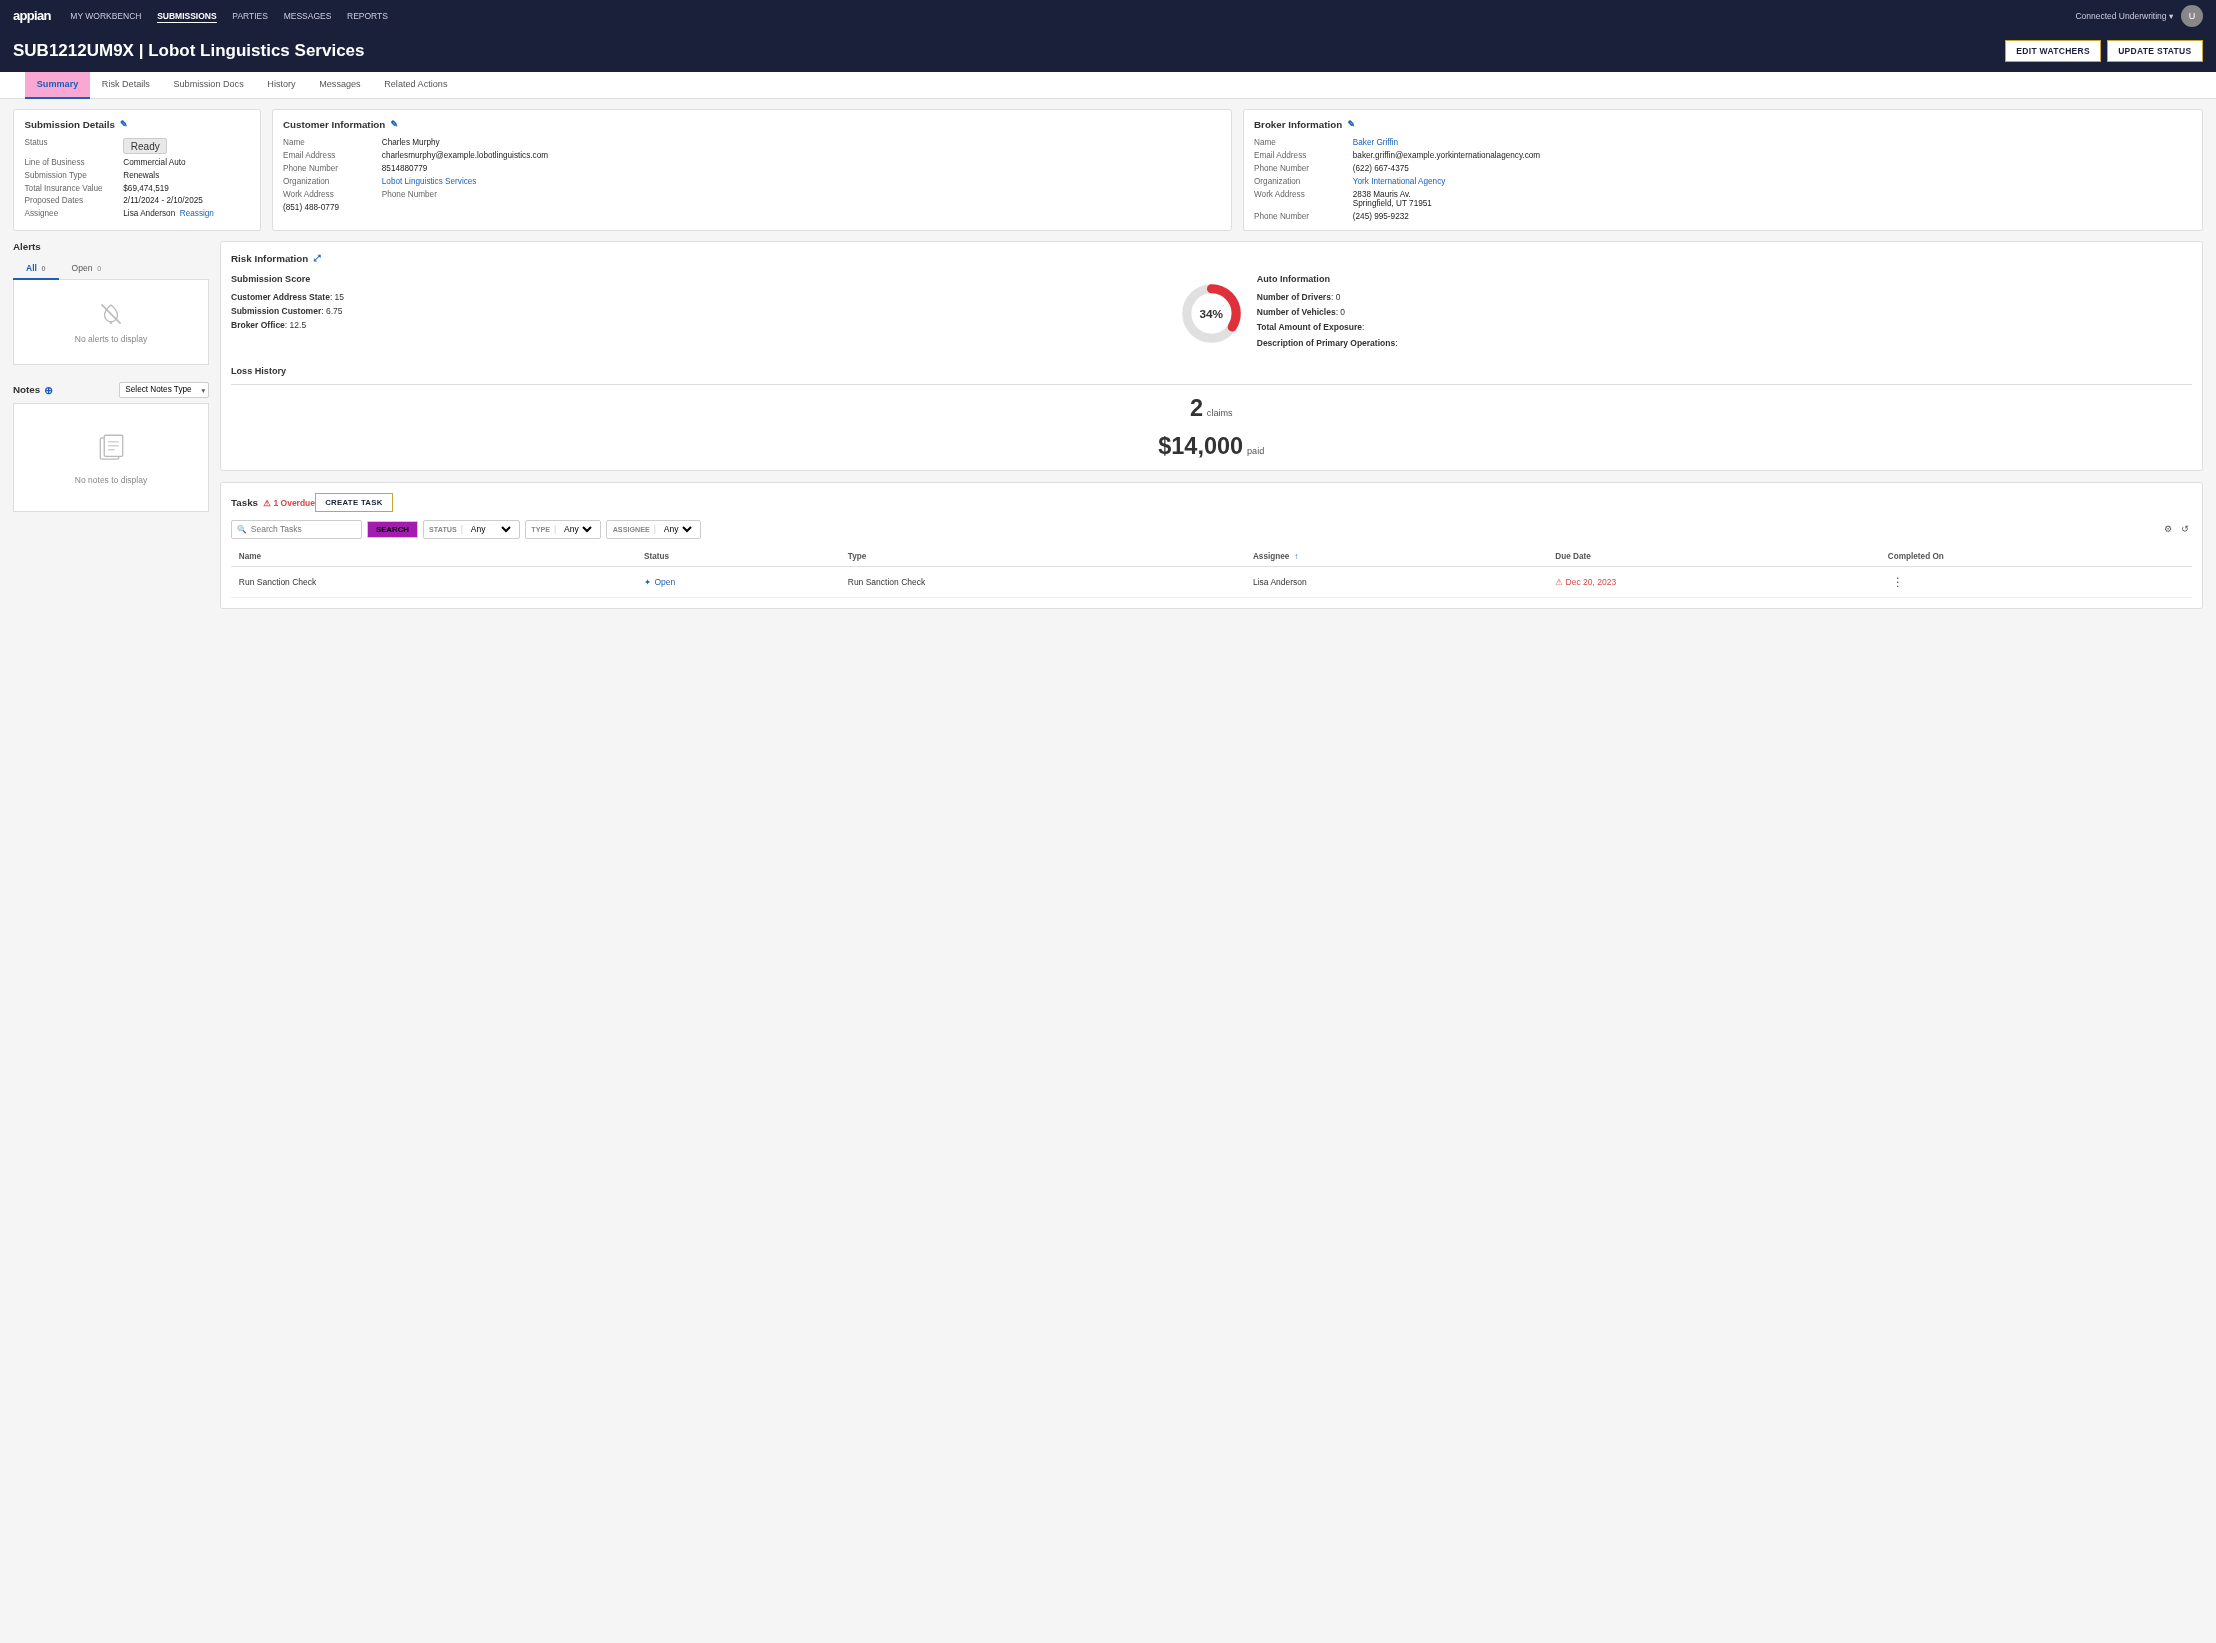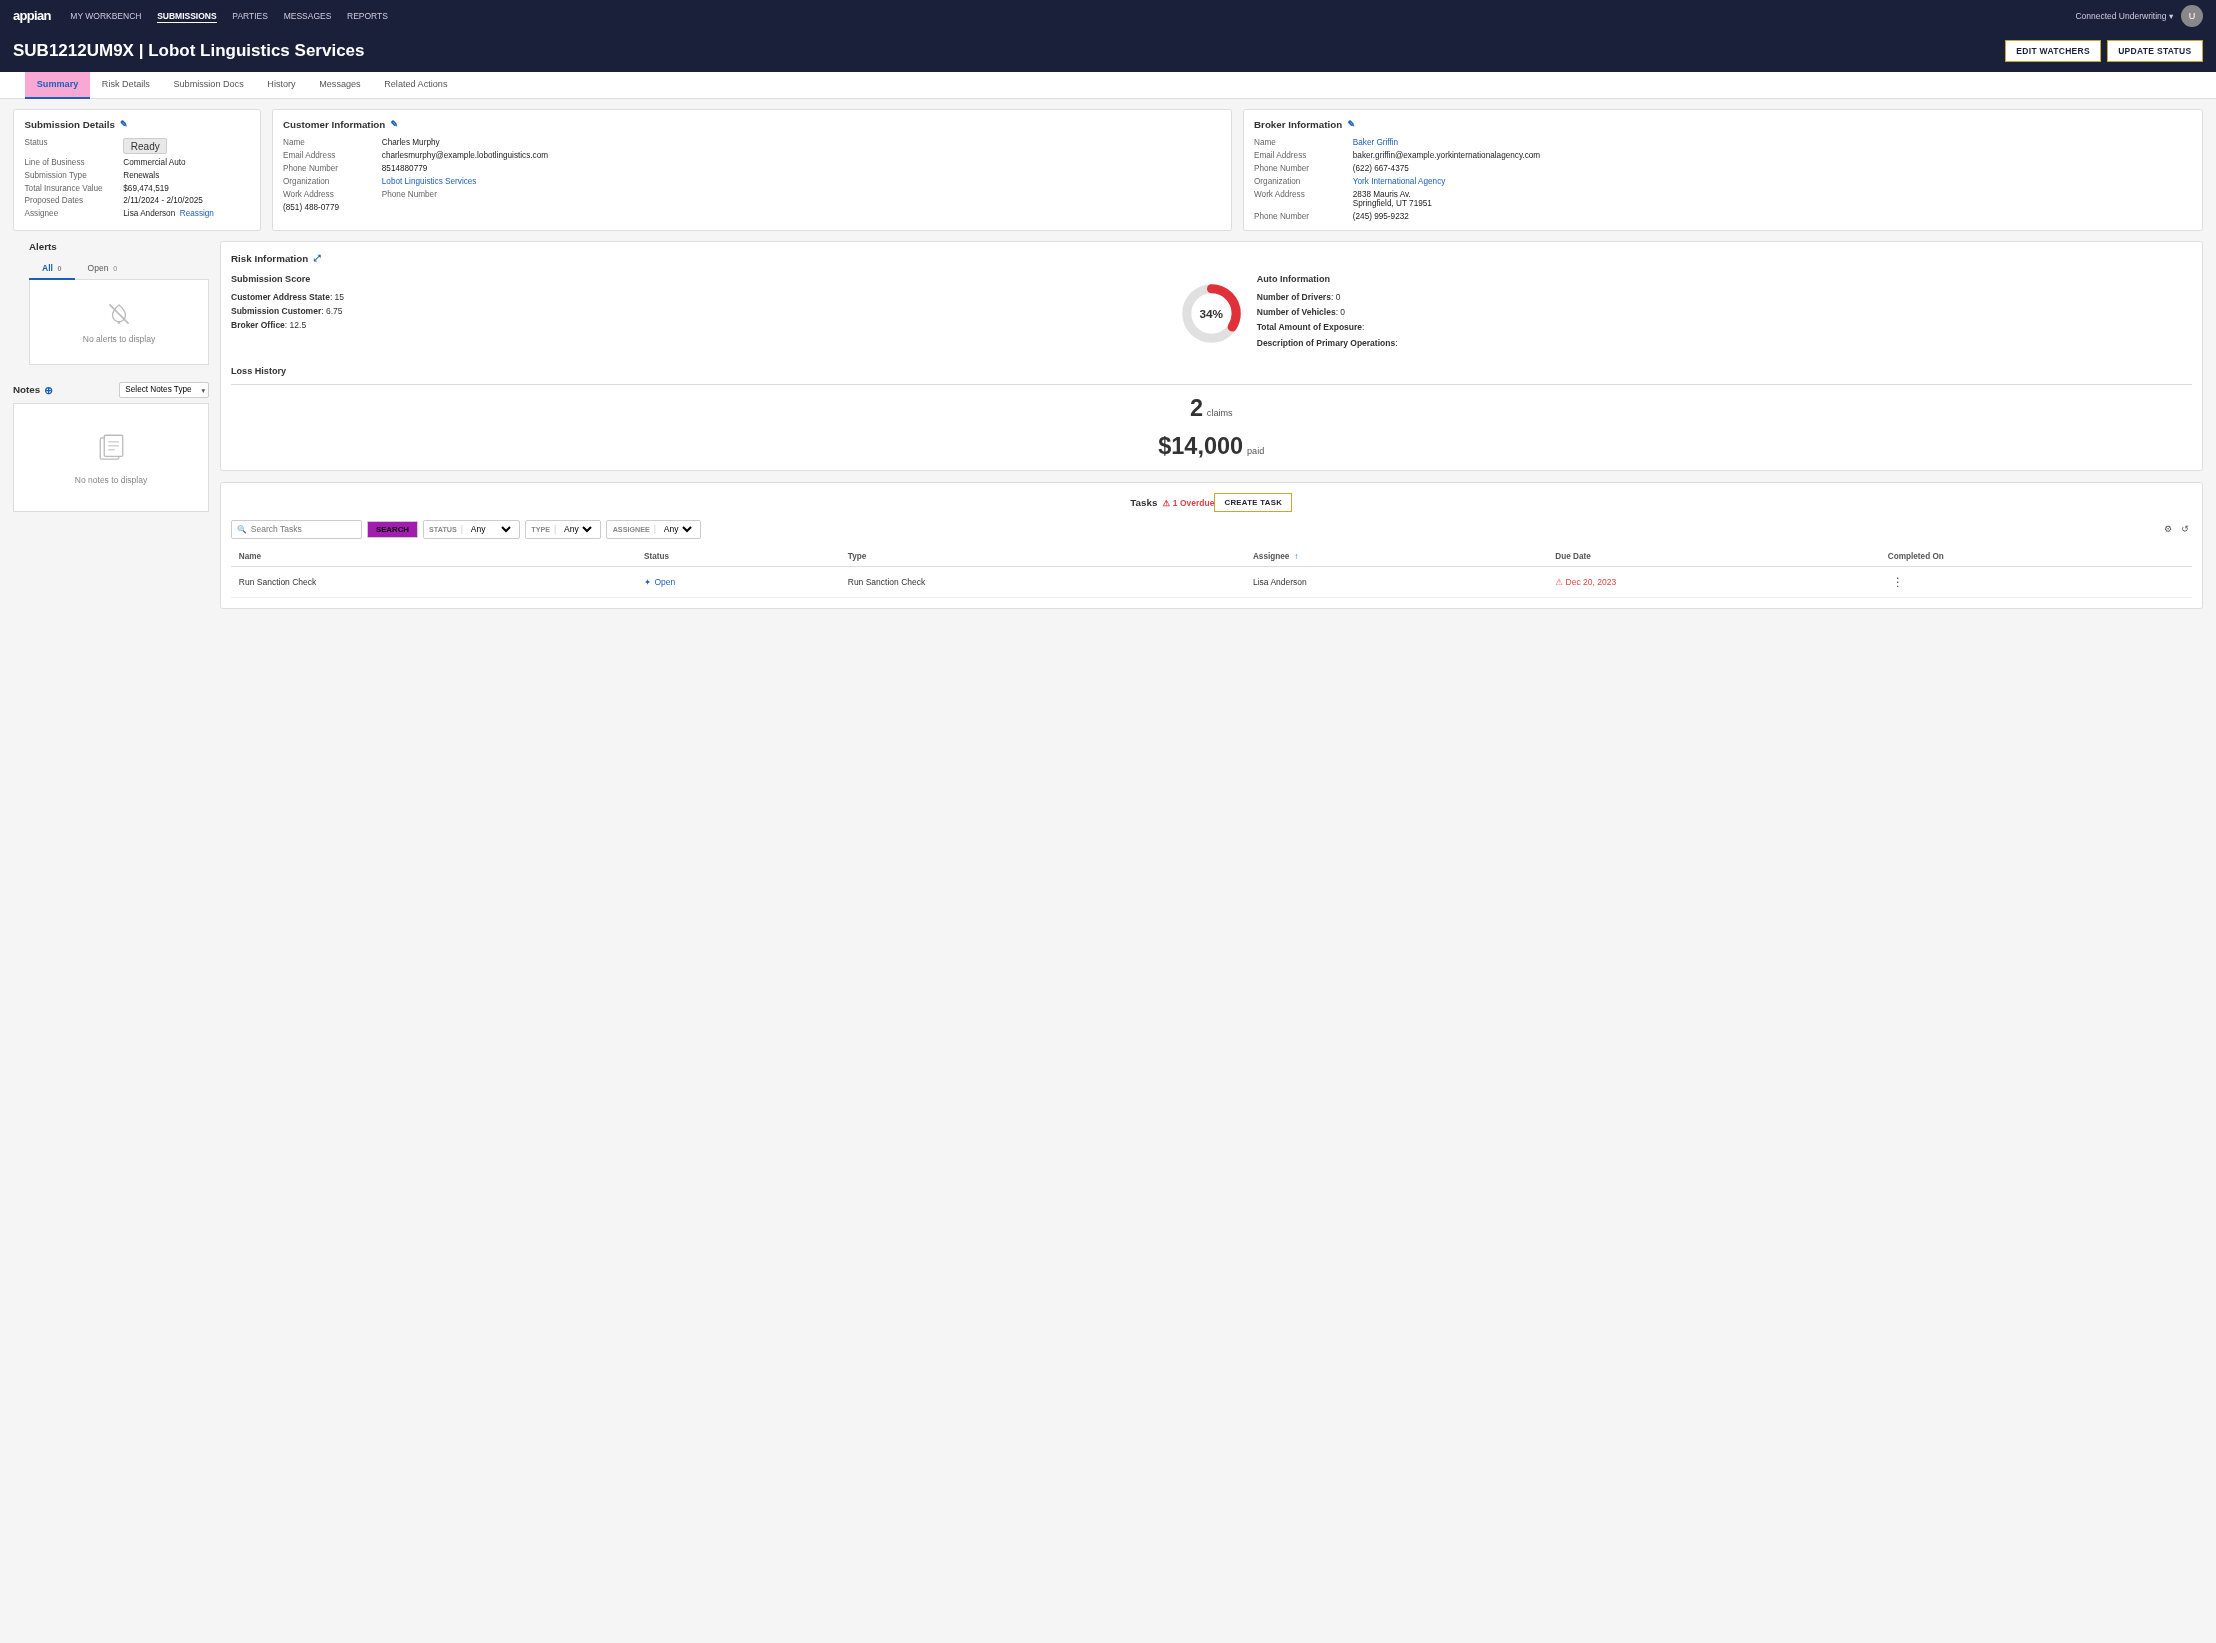--- a/index.html
+++ b/index.html
@@ -107,21 +107,21 @@
       font-size: 10px;
       color: #333;
     }
 
     
     .two-panel { display: flex; gap: 10.5px; }
     .left-panel { width: 196px; flex-shrink: 0; }
     .right-panel { flex: 1; }
 
     
-    .alerts-section { margin-bottom: 10.5px; margin-left: 16px; }
+    .alerts-section { margin-bottom: 10.5px; }
     .alerts-header { font-size: 9.8px; font-weight: bold; margin-bottom: 5.2px; }
     .alerts-tabs { display: flex; border-bottom: 0.7px solid #ddd; margin-bottom: 0; }
     .alert-tab {
       padding: 5.2px 13px;
       cursor: pointer;
       font-size: 8.5px;
       color: #555;
       border-bottom: 2px solid transparent;
       margin-bottom: -0.7px;
     }
@@ -204,21 +204,21 @@
     .loss-divider { border: none; border-top: 0.7px solid #ddd; margin-bottom: 10.5px; }
     .claims-count { font-size: 23.5px; font-weight: bold; text-align: center; }
     .claims-label { font-size: 9.1px; color: #555; }
     .claims-row { display: flex; align-items: baseline; justify-content: center; gap: 3.9px; margin-bottom: 10.5px; }
     .paid-amount { font-size: 23.5px; font-weight: bold; text-align: center; }
     .paid-label { font-size: 9.1px; color: #555; }
     .paid-row { display: flex; align-items: baseline; justify-content: center; gap: 3.9px; }
 
     
     .tasks-section { background: white; border: 0.7px solid #ddd; border-radius: 2.6px; padding: 10.5px; }
-    .tasks-header { display: flex; align-items: center; justify-content: center; margin-bottom: 7.8px; }
+    .tasks-header { display: flex; align-items: center; justify-content: flex-start; margin-bottom: 7.8px; }
     .tasks-header-left { display: flex; align-items: center; gap: 5.2px; font-size: 9.8px; font-weight: bold; }
     .overdue-badge { color: #d44; font-size: 8.5px; display: flex; align-items: center; gap: 2.6px; }
     .btn-yellow {
       background: white;
       color: #1a1f3a;
       border: 1.3px solid #c8a830;
       padding: 3.9px 9.1px;
       font-size: 7.8px;
       font-weight: bold;
       cursor: pointer;

